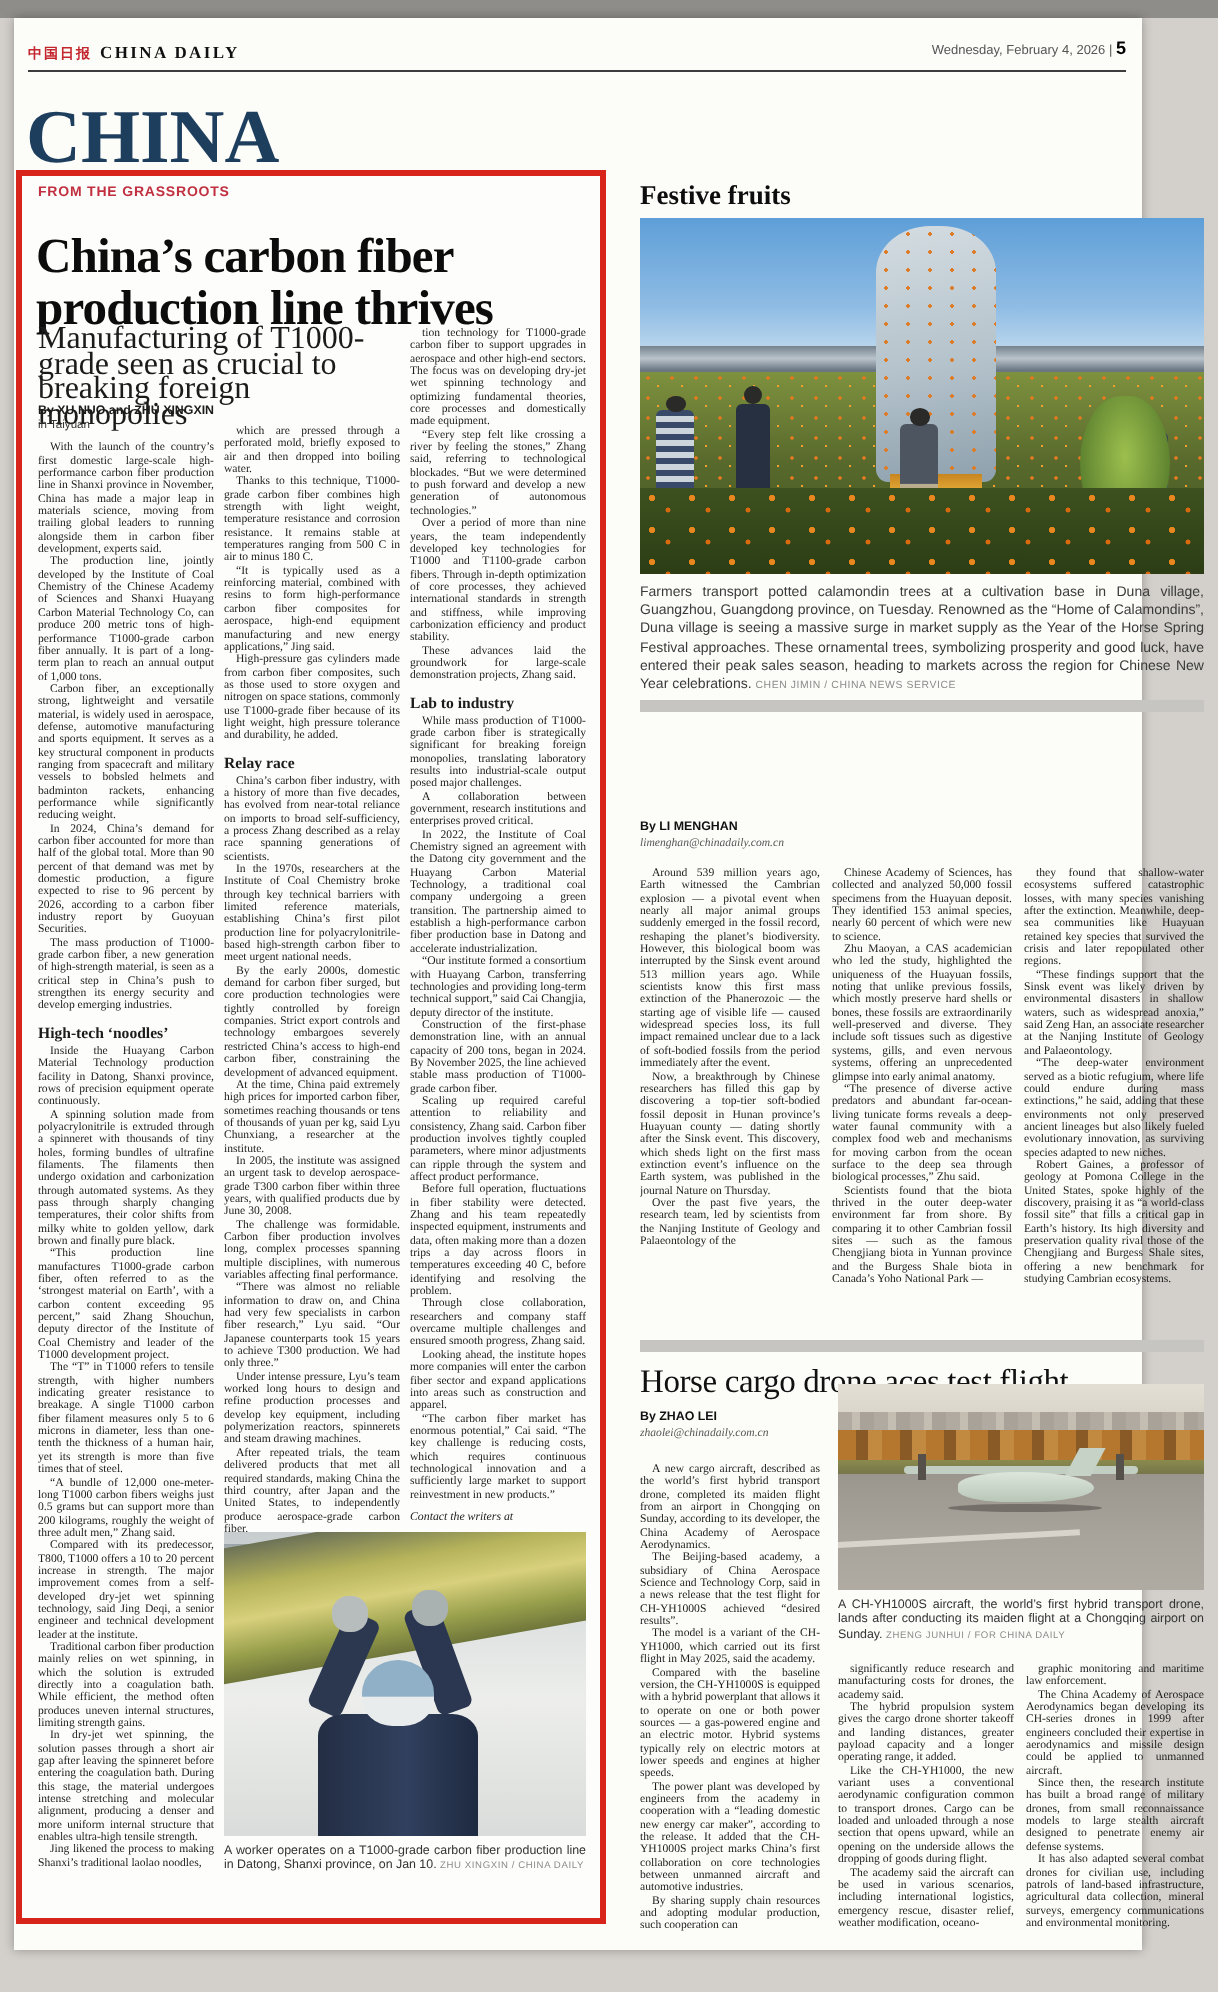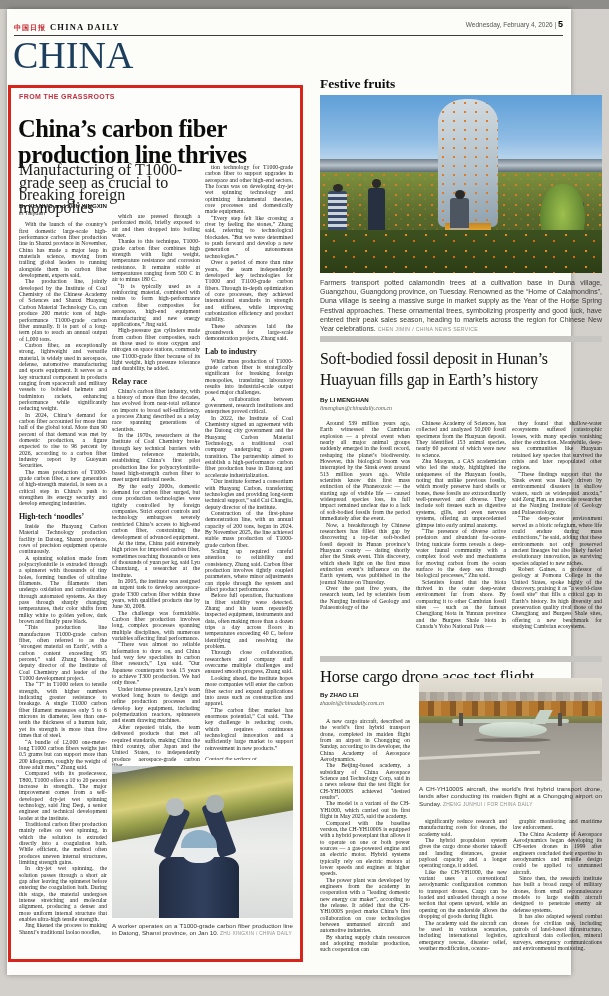--- a/index.html
+++ b/index.html
@@ -5,21 +5,21 @@
   html,body{margin:0;padding:0;width:609px;height:996px;overflow:hidden;background:#d3d0cb;font-family:"Liberation Serif",serif;}
   .top-strip{position:absolute;left:0;top:0;width:609px;height:9px;background:#8f8d89;}
   .page{position:absolute;left:7px;top:9px;width:564px;height:966px;background:#fcfcf9;box-shadow:0 0 5px rgba(0,0,0,.3);}
   
   .hdr{position:absolute;left:7px;top:7px;right:8px;height:18px;}
   .logo-cn{color:#c4262e;font-weight:bold;font-size:7px;letter-spacing:1px;}
   .logo-en{font-weight:bold;font-size:8.5px;letter-spacing:1.2px;color:#111;}
   .hdr-date{position:absolute;right:0;top:3px;font-family:"Liberation Sans",sans-serif;font-size:6.5px;color:#555;}
   .hdr-date b{font-size:9px;color:#000;}
   .hdr-rule{position:absolute;left:7px;right:8px;top:26px;height:1px;background:#3c3c3c;}
-  .masthead{position:absolute;left:6px;top:27px;font-size:38px;font-weight:normal;color:#1e3e5e;letter-spacing:0;line-height:1;}
+  .masthead{position:absolute;left:6px;top:41px;font-size:38px;font-weight:bold;color:#1e3e5e;letter-spacing:0;line-height:1;}
   
   .red-box{position:absolute;left:1px;top:76px;width:295px;height:877px;border:3px solid #d8251c;background:#fdfdfb;box-sizing:border-box;}
   .kicker{position:absolute;left:8px;top:5px;font-family:"Liberation Sans",sans-serif;font-weight:bold;font-size:7px;letter-spacing:.4px;color:#c13040;}
   .carbon-hl{position:absolute;left:7px;top:28px;width:280px;font-size:24.5px;line-height:26px;font-weight:bold;color:#0c0c0c;letter-spacing:-.4px;}
   .carbon-deck{position:absolute;left:8px;top:76px;width:180px;font-size:16px;line-height:12.5px;color:#1b1b1b;}
   .ncol{position:absolute;overflow:hidden;font-size:5.8px;line-height:6.35px;color:#1c1c1c;text-align:justify;}
   .ncol p{margin:0;text-indent:6px;}
   .c-col1{left:8px;top:114px;width:88px;height:738px;}
   .c-col2{left:101px;top:125px;width:88px;height:558px;}
   .c-col3{left:194px;top:76px;width:88px;height:596px;}
@@ -34,21 +34,21 @@
   .wp-arm-l{position:absolute;left:28%;top:26%;width:10%;height:34%;transform:rotate(24deg);background:#2c3850;border-radius:4px;}
   .wp-arm-r{position:absolute;left:54%;top:24%;width:10%;height:36%;transform:rotate(-20deg);background:#2b3750;border-radius:4px;}
   .wp-glove-l{position:absolute;left:30%;top:21%;width:10%;height:12%;background:#b7bdbd;border-radius:45%;}
   .wp-glove-r{position:absolute;left:52%;top:19%;width:10%;height:12%;background:#aab1b1;border-radius:45%;}
   .wp-head{position:absolute;left:38%;top:42%;width:20%;height:22%;border-radius:50% 50% 42% 42%;background:linear-gradient(180deg,#8fb0c6 55%,#e9ecec 56%);}
   .wp-body{position:absolute;left:26%;top:60%;width:44%;height:45%;border-radius:16% 16% 0 0;background:linear-gradient(90deg,#232e44,#31405e 55%,#1e2a40);}
   .photo-cap{position:absolute;font-family:"Liberation Sans",sans-serif;font-size:6.2px;line-height:7.4px;color:#333;text-align:justify;}
   .credit{font-size:4.8px;color:#8c8c8c;letter-spacing:.3px;}
   .worker-cap{left:101px;top:834px;width:181px;}
   
-  .right-col{position:absolute;left:313px;top:69px;width:282px;height:878px;}
+  .right-col{position:absolute;left:313px;top:83px;width:282px;height:878px;}
   .festive-title{position:absolute;left:0;top:-2px;font-size:13.5px;font-weight:bold;color:#0d0d0d;}
   .festive-photo{position:absolute;left:0;top:17px;width:282px;height:178px;overflow:hidden;background:linear-gradient(180deg,#5e9fd8 0%,#8fbce4 25%,#c6ddef 40%,#e6ecdd 46%);}
   .fp-bridge{position:absolute;left:0;right:0;top:36%;height:8%;background:linear-gradient(180deg,#74828e,#b9c3ca 45%,#64727e 90%,#9aa5ad);}
   .fp-field{position:absolute;left:0;right:0;top:43%;bottom:0;background:radial-gradient(circle 1.3px at 4px 3px,#e07a20 60%,transparent 65%),radial-gradient(circle 1.1px at 9px 7px,#f0a030 60%,transparent 65%),linear-gradient(180deg,#7e913e 0%,#58692c 45%,#3f5220 100%);background-size:12px 10px,12px 10px,100% 100%;}
   .fp-bush{position:absolute;left:0;right:0;bottom:0;height:24%;background:radial-gradient(circle 2.4px at 6px 5px,#e8861f 60%,transparent 66%),radial-gradient(circle 2px at 14px 11px,#d8690f 60%,transparent 66%),linear-gradient(180deg,#3c511f,#2c3d15);background-size:20px 16px,20px 16px,100% 100%;}
   .fp-plant{position:absolute;right:6%;bottom:8%;width:16%;height:42%;border-radius:45%;background:radial-gradient(ellipse at 50% 40%,#9dbf4e,#5f8430 70%,transparent 72%);}
   .fp-bundle{position:absolute;left:42%;top:2%;width:21%;height:72%;border-radius:46% 46% 10% 10%/18% 18% 5% 5%;background:radial-gradient(circle 1.6px at 5px 4px,#dd7d2a 55%,transparent 62%),linear-gradient(170deg,#d3dce1 0%,#b4c2cb 55%,#8da0ac 100%);background-size:11px 9px,100% 100%;}
   .fp-pot{position:absolute;left:44.5%;top:72%;width:16%;height:13%;background:linear-gradient(180deg,#c8851f,#e9b13c 45%,#a35f14);}
   .fp-person{position:absolute;border-radius:3px;}
   .fp-person::before{content:'';position:absolute;left:25%;top:-16%;width:52%;height:17%;border-radius:50%;background:#2a2a28;}
@@ -212,21 +212,20 @@
       <div class="fp-plant"></div>
       <div class="fp-bush"></div>
     </div>
     <div class="festive-cap">
       <span>Farmers transport potted calamondin trees at a cultivation base in Duna village, Guangzhou, Guangdong province, on Tuesday. Renowned as the “Home of Calamondins”, Duna village is seeing a massive surge in market supply as the Year of the Horse Spring Festival approaches. These ornamental trees, symbolizing prosperity and good luck, have entered their peak sales season, heading to markets across the region for Chinese New Year celebrations.</span>
       <span class="credit">CHEN JIMIN / CHINA NEWS SERVICE</span>
     </div>
 
     <div class="gray-bar bar1"></div>
 
-    <div class="story-hl fossil-hl">Soft-bodied fossil deposit in Hunan’s Huayuan fills gap in Earth’s history</div>
     <div class="story-by fossil-by">By LI MENGHAN</div>
     <div class="story-mail fossil-mail">limenghan@chinadaily.com.cn</div>
     <div class="ncol f-col1">
         <p>Around 539 million years ago, Earth witnessed the Cambrian explosion — a pivotal event when nearly all major animal groups suddenly emerged in the fossil record, reshaping the planet’s biodiversity. However, this biological boom was interrupted by the Sinsk event around 513 million years ago. While scientists know this first mass extinction of the Phanerozoic — the starting age of visible life — caused widespread species loss, its full impact remained unclear due to a lack of soft-bodied fossils from the period immediately after the event.</p>
         <p>Now, a breakthrough by Chinese researchers has filled this gap by discovering a top-tier soft-bodied fossil deposit in Hunan province’s Huayuan county — dating shortly after the Sinsk event. This discovery, which sheds light on the first mass extinction event’s influence on the Earth system, was published in the journal Nature on Thursday.</p>
         <p>Over the past five years, the research team, led by scientists from the Nanjing Institute of Geology and Palaeontology of the</p>
       </div>
     <div class="ncol f-col2">
         <p>Chinese Academy of Sciences, has collected and analyzed 50,000 fossil specimens from the Huayuan deposit. They identified 153 animal species, nearly 60 percent of which were new to science.</p>
         <p>Zhu Maoyan, a CAS academician who led the study, highlighted the uniqueness of the Huayuan fossils, noting that unlike previous fossils, which mostly preserve hard shells or bones, these fossils are extraordinarily well-preserved and diverse. They include soft tissues such as digestive systems, gills, and even nervous systems, offering an unprecedented glimpse into early animal anatomy.</p>

